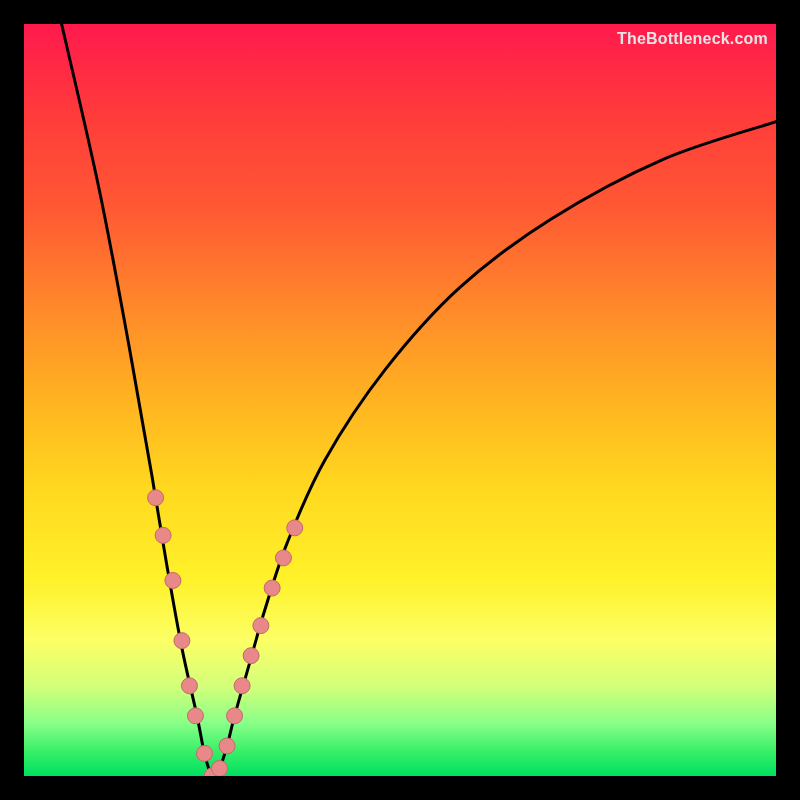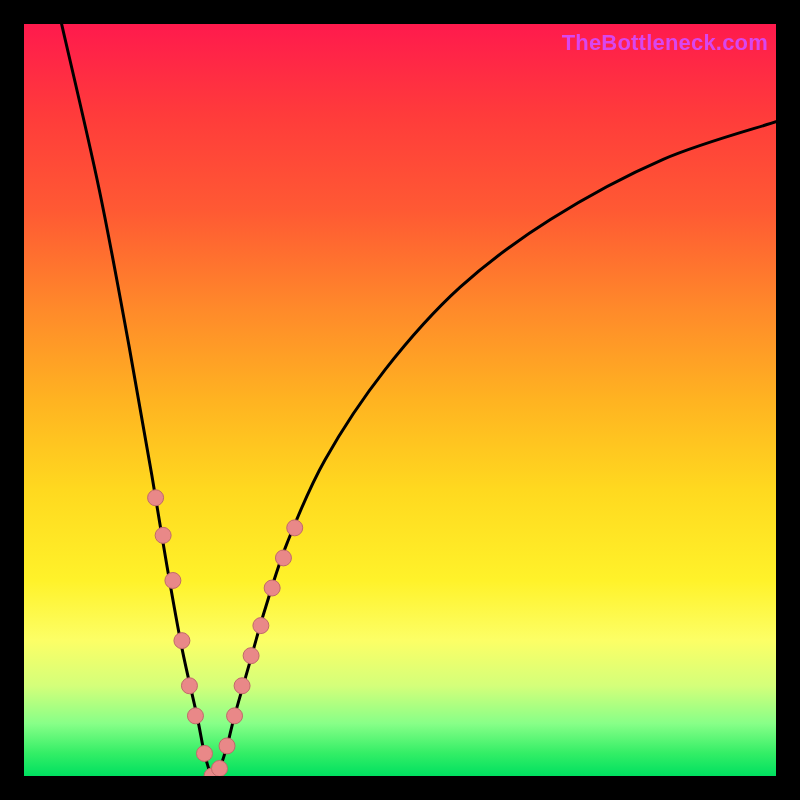--- a/index.html
+++ b/index.html
@@ -46,22 +46,22 @@
       #d4ff7a 88%,
       #88ff88 93%,
       #33ee66 97%,
       #00e060 100%
     );
   }
   .watermark {
     position: absolute;
     top: 6px;
     right: 8px;
-    color: #d946ef;
-    font-size: 22px;
+    color: #e5e5e5;
+    font-size: 16px;
     font-weight: 600;
     letter-spacing: 0.2px;
     user-select: none;
   }
   svg.curves {
     position: absolute;
     left: 0;
     top: 0;
     width: 752px;
     height: 752px;

